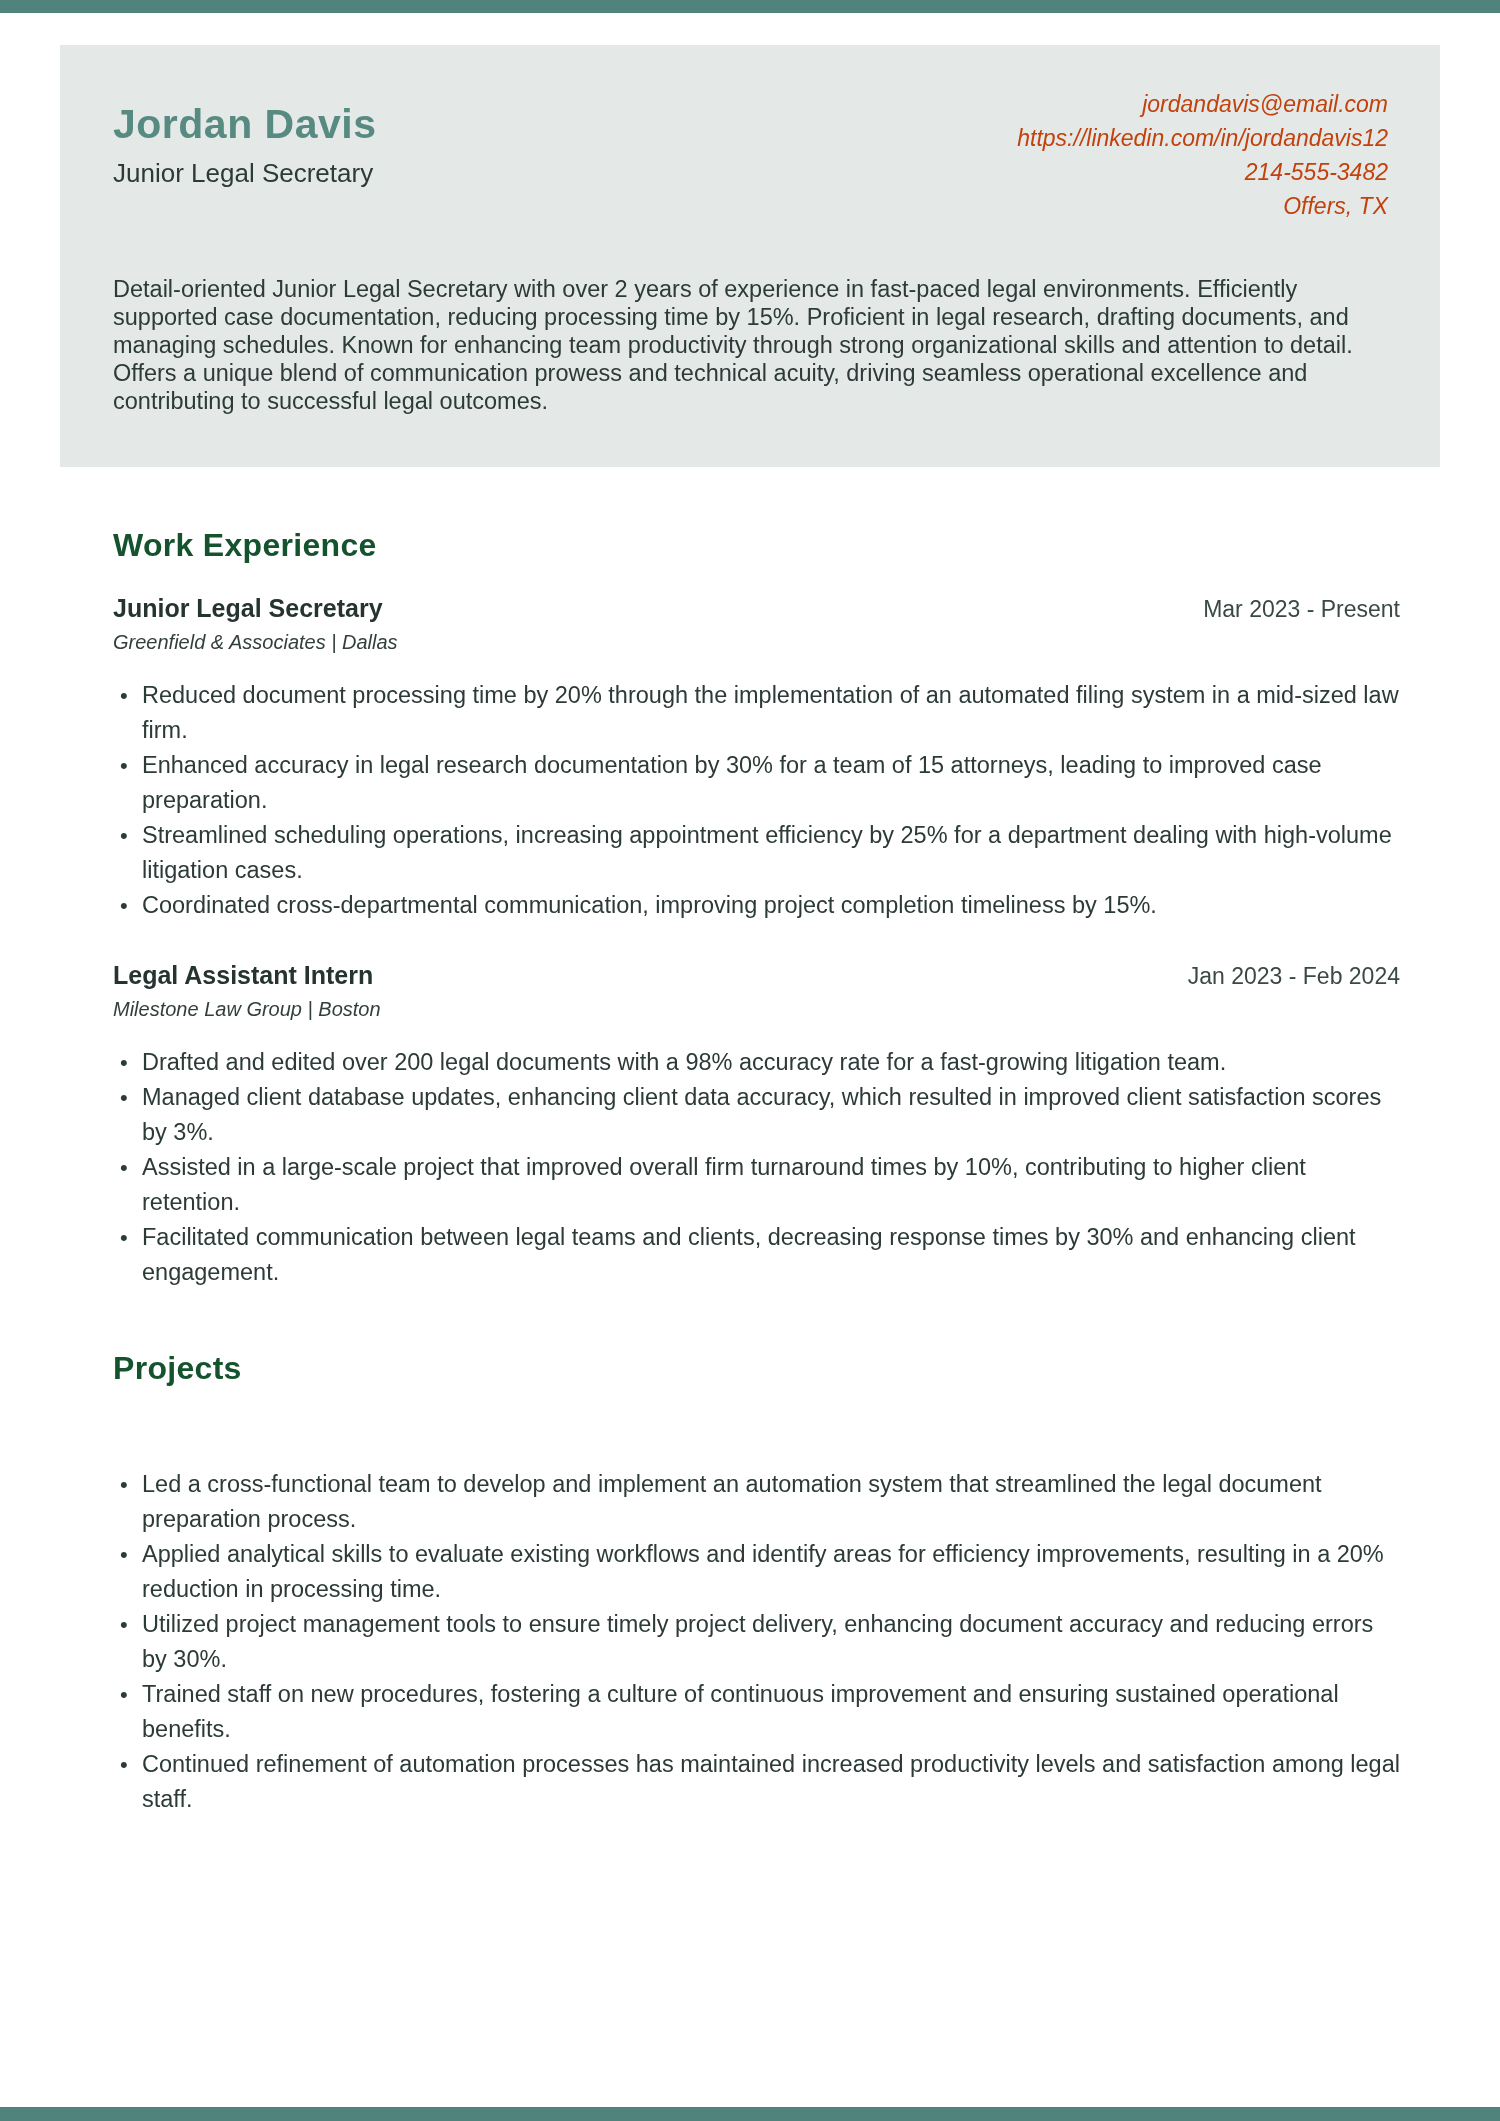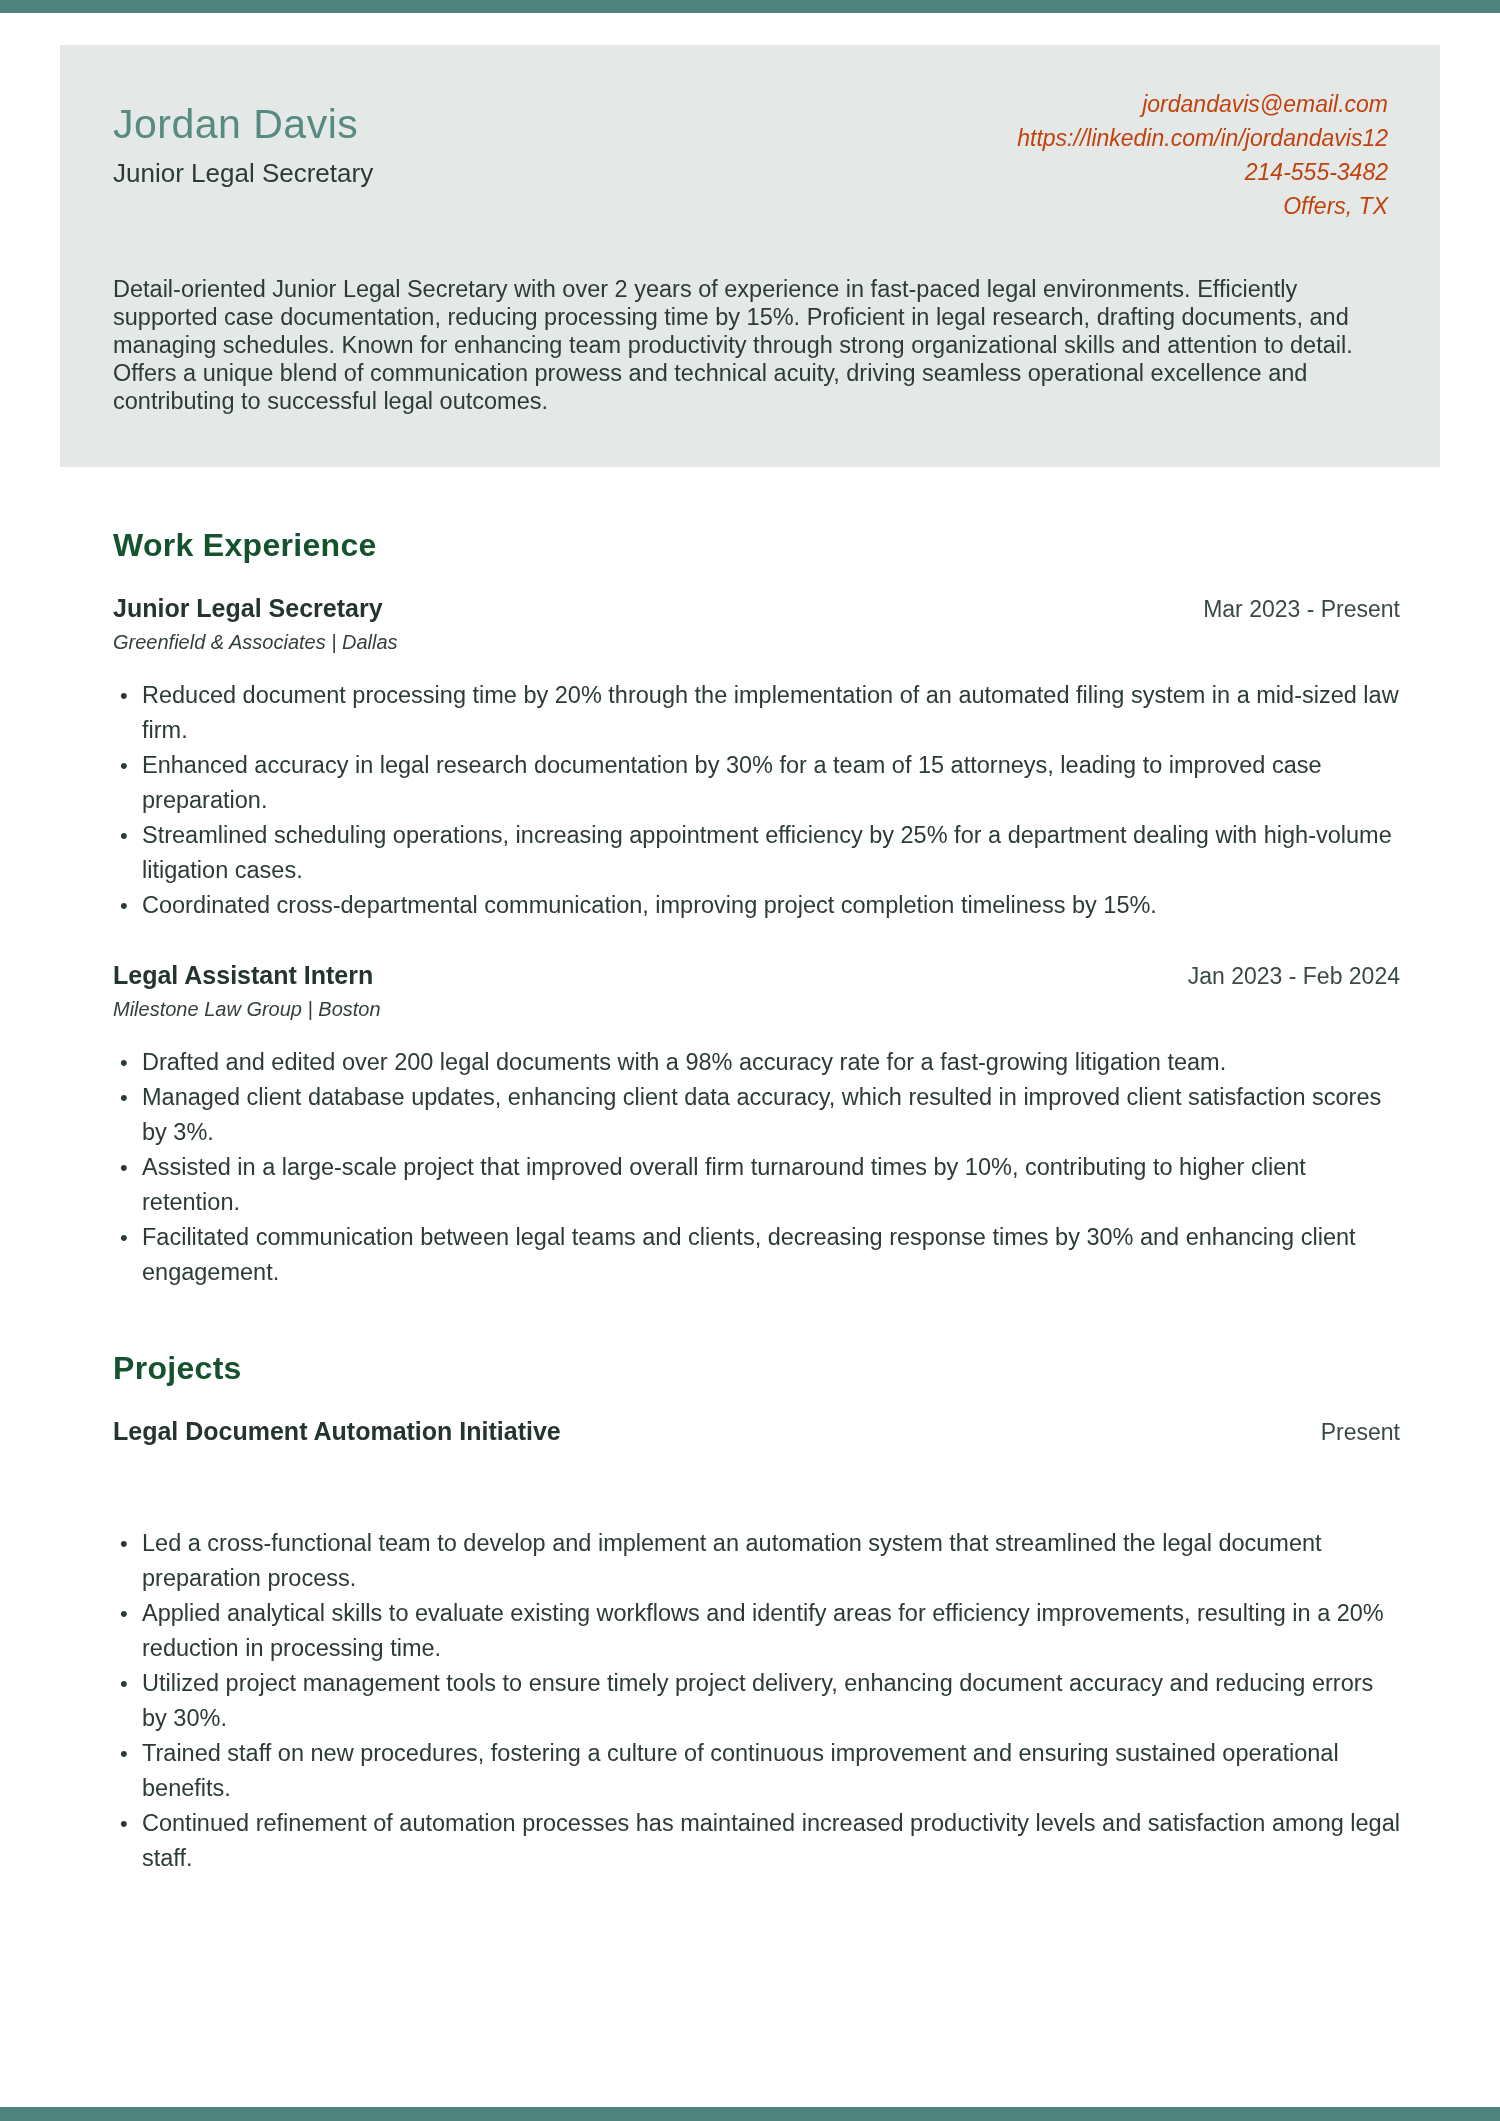--- a/index.html
+++ b/index.html
@@ -27,21 +27,21 @@
     padding:42px 52px 52px 53px;
     box-sizing:border-box;
   }
   .header-top{
     display:flex;
     justify-content:space-between;
     align-items:flex-start;
   }
   .candidate-name{
     font-size:41px;
-    font-weight:400;
+    font-weight:700;
     color:#578a80;
     line-height:1.15;
     letter-spacing:0.5px;
     margin:14px 0 0 0;
   }
   .candidate-title{
     font-size:26px;
     color:#2c3a38;
     margin-top:10px;
   }
@@ -188,24 +188,20 @@
         <li>
             <span class="dot">•</span>
             <span class="txt">Facilitated communication between legal teams and clients, decreasing response times by 30% and enhancing client engagement.</span>
           </li>
       </ul>
     </div>
 
     <div class="section-heading">Projects</div>
 
     <div class="entry">
-      <div class="entry-header">
-        <span class="entry-title">Legal Document Automation Initiative</span>
-        <span class="entry-date">Present</span>
-      </div>
       <ul class="bullets wide-gap">
         <li>
             <span class="dot">•</span>
             <span class="txt">Led a cross-functional team to develop and implement an automation system that streamlined the legal document preparation process.</span>
           </li>
         <li>
             <span class="dot">•</span>
             <span class="txt">Applied analytical skills to evaluate existing workflows and identify areas for efficiency improvements, resulting in a 20% reduction in processing time.</span>
           </li>
         <li>

